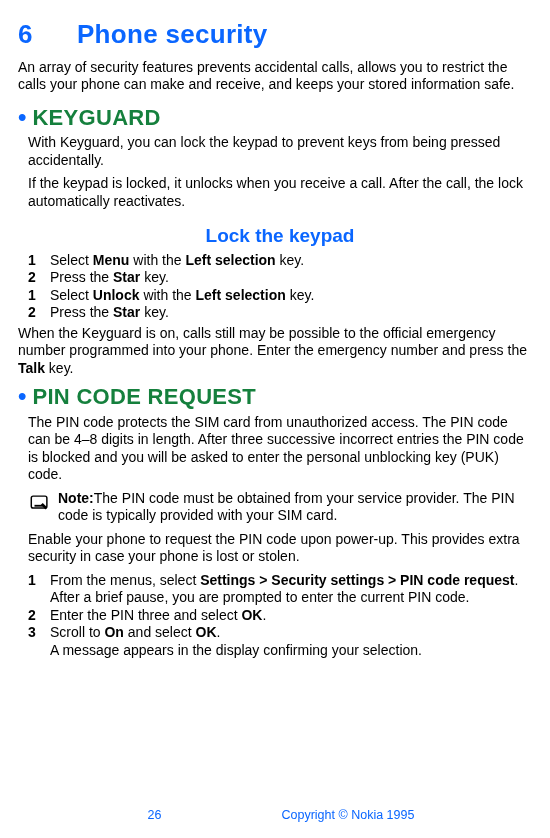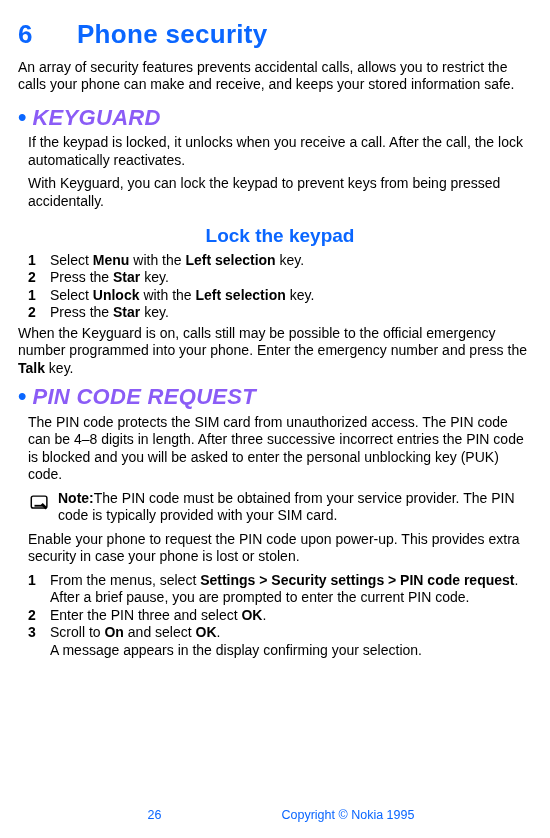--- a/index.html
+++ b/index.html
@@ -32,25 +32,24 @@
     .intro { margin-bottom: 10px; }
     .section-row { display: flex; align-items: baseline; margin-top: 6px; }
     .bullet {
       color: #0a66ff;
       font-size: 24px;
       font-weight: 700;
       margin-right: 6px;
       line-height: 1;
     }
     .section-title {
-      color: #8b5cf6;
+      color: #15803d;
       font-size: 22px;
       font-weight: 800;
       letter-spacing: 0.3px;
-      font-style: italic;
     }
     .section-body { padding-left: 10px; }
     .para { margin: 3px 0 6px 0; }
     .subsection {
       color: #0a66ff;
       font-size: 19px;
       font-weight: 700;
       margin: 14px 0 4px 0;
       text-align: center;
     }
@@ -80,22 +79,22 @@
   <span class="chapter-title">Phone security</span>
 </div>
 
 <p class="intro">An array of security features prevents accidental calls, allows you to restrict the calls your phone can make and receive, and keeps your stored information safe.</p>
 
 <div class="section-row">
   <span class="bullet">•</span>
   <span class="section-title">KEYGUARD</span>
 </div>
 <div class="section-body">
+  <p class="para">With Keyguard, you can lock the keypad to prevent keys from being pressed accidentally.</p>
   <p class="para">If the keypad is locked, it unlocks when you receive a call. After the call, the lock automatically reactivates.</p>
-  <p class="para">With Keyguard, you can lock the keypad to prevent keys from being pressed accidentally.</p>
 
   <div class="subsection">Lock the keypad</div>
   <div class="step-row">
     <span class="step-num">1</span>
     <span class="step-text">
       <span>Select </span><span class="b">Menu</span><span> with the </span><span class="b">Left selection</span><span> key.</span>
     </span>
   </div>
   <div class="step-row">
     <span class="step-num">2</span>

